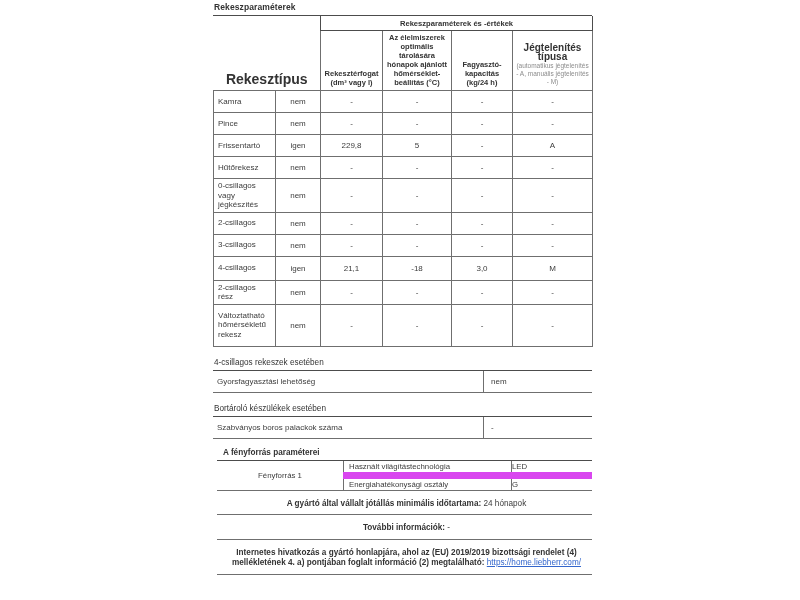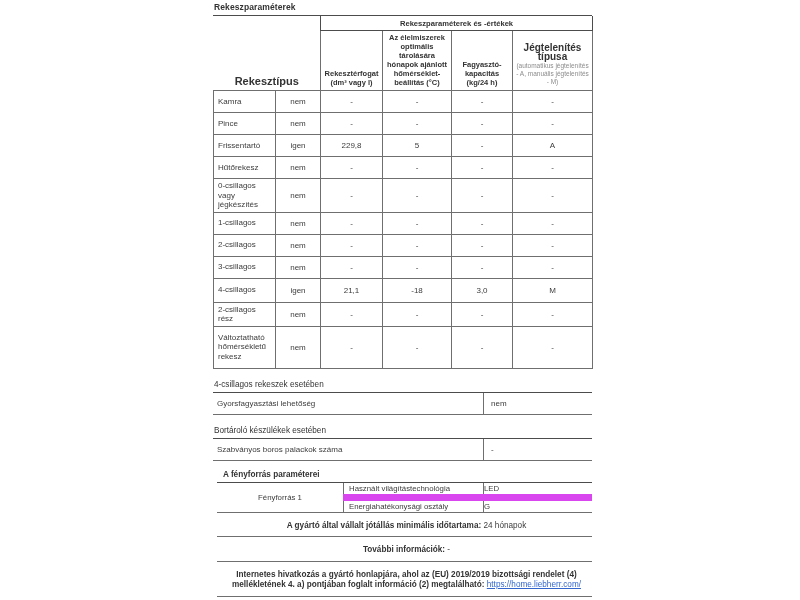--- a/index.html
+++ b/index.html
@@ -23,21 +23,21 @@
   td.empty{border:none;}
   td.span-h{
     border:1px solid #4c4c4c;border-top:none;
     font-weight:bold;font-size:7.6px;text-align:center;color:#333;
     height:12px;vertical-align:middle;padding:1px 0;
   }
   tr.hdr2{height:60px;}
   td.type-h{
     border:none;border-bottom:1px solid #6f6f6f;
     font-weight:bold;text-align:center;vertical-align:bottom;
-    font-size:11px;color:#333;padding:0 0 3px 0;
+    font-size:14px;color:#333;padding:0 0 3px 0;
   }
   td.col-h{
     border:1px solid #6f6f6f;border-top:none;
     font-weight:bold;text-align:center;vertical-align:bottom;
     font-size:7.5px;line-height:9px;color:#333;padding:2px 2px 3px 2px;
   }
   td.col-h .d-title{font-size:10px;font-weight:bold;color:#333;line-height:9px;}
   td.col-h .d-sub{font-size:6.5px;font-weight:normal;color:#8c8c8c;line-height:8px;margin-top:1px;padding-bottom:1px;}
 
   table.main tbody td{border:1px solid #6f6f6f;}
@@ -60,21 +60,21 @@
     border-left:1px solid #6f6f6f;padding-left:7px;}
 
   .light-section{margin-left:4px;}
   .light-heading{
     font-size:8.2px;font-weight:bold;color:#333;
     padding:0 0 3px 6px;border-bottom:1px solid #4c4c4c;margin-top:9px;
   }
   .light-table{display:flex;border-bottom:1px solid #6f6f6f;font-size:7.8px;}
   .light-group{width:126px;display:flex;align-items:center;justify-content:center;}
   .light-rows{flex:1;}
-  .light-row{display:flex;height:11px;}
+  .light-row{display:flex;height:11px;gap:28px;}
   .light-row + .light-row{border-top:7px solid #d946ef;}
   .light-row .l-label{width:134px;border-left:1px solid #6f6f6f;padding-left:5px;display:flex;align-items:center;}
   .light-row .l-value{flex:1;border-left:1px solid #6f6f6f;display:flex;align-items:center;}
 
   .info-rows{margin-left:4px;}
   .info-row{border-bottom:1px solid #6f6f6f;padding:8px 2px 5px 6px;font-size:8.2px;line-height:10.5px;text-align:center;}
   .info-row .b{font-weight:bold;color:#333;}
   .info-row a{text-decoration:underline;}
 </style>
 </head>
@@ -137,28 +137,20 @@
       <tr>
         <td class="lbl">Hűtőrekesz</td>
         <td class="val">nem</td>
         <td class="val">-</td>
         <td class="val">-</td>
         <td class="val">-</td>
         <td class="val">-</td>
       </tr>
       <tr class="tall2">
         <td class="lbl">0-csillagos vagy jégkészítés</td>
-        <td class="val">nem</td>
-        <td class="val">-</td>
-        <td class="val">-</td>
-        <td class="val">-</td>
-        <td class="val">-</td>
-      </tr>
-      <tr>
-        <td class="lbl">1-csillagos</td>
         <td class="val">nem</td>
         <td class="val">-</td>
         <td class="val">-</td>
         <td class="val">-</td>
         <td class="val">-</td>
       </tr>
       <tr>
         <td class="lbl">2-csillagos</td>
         <td class="val">nem</td>
         <td class="val">-</td>

